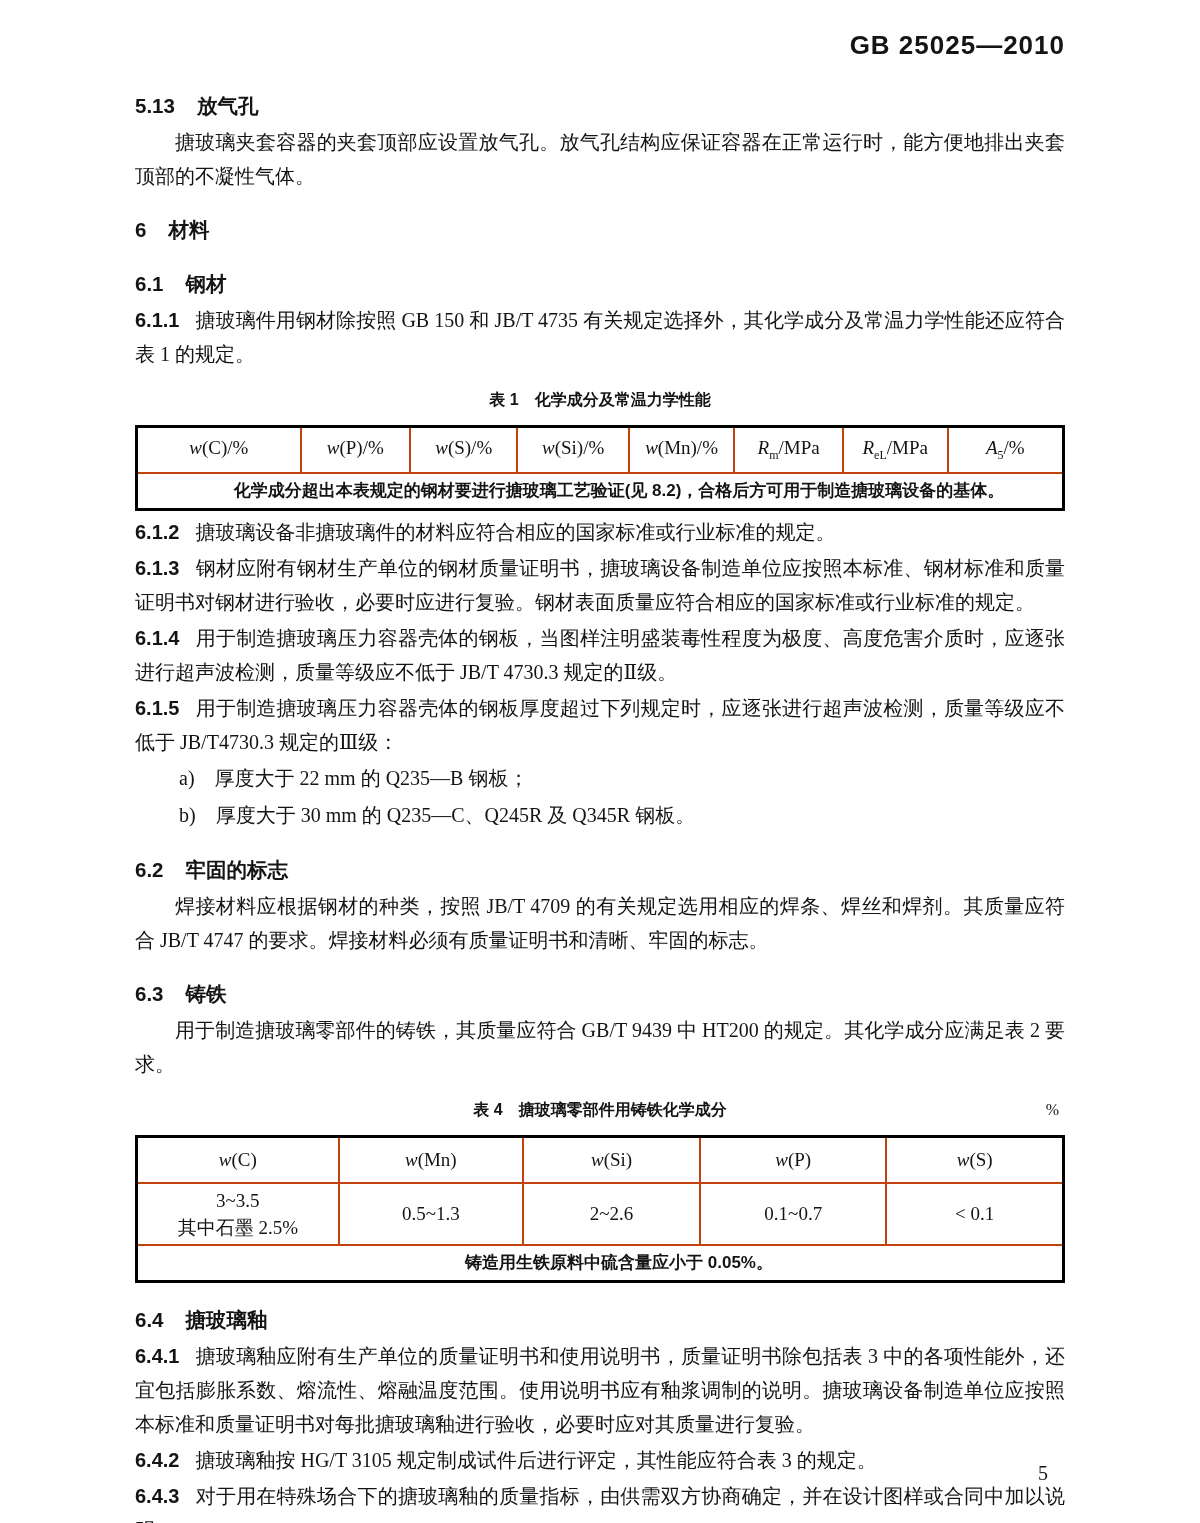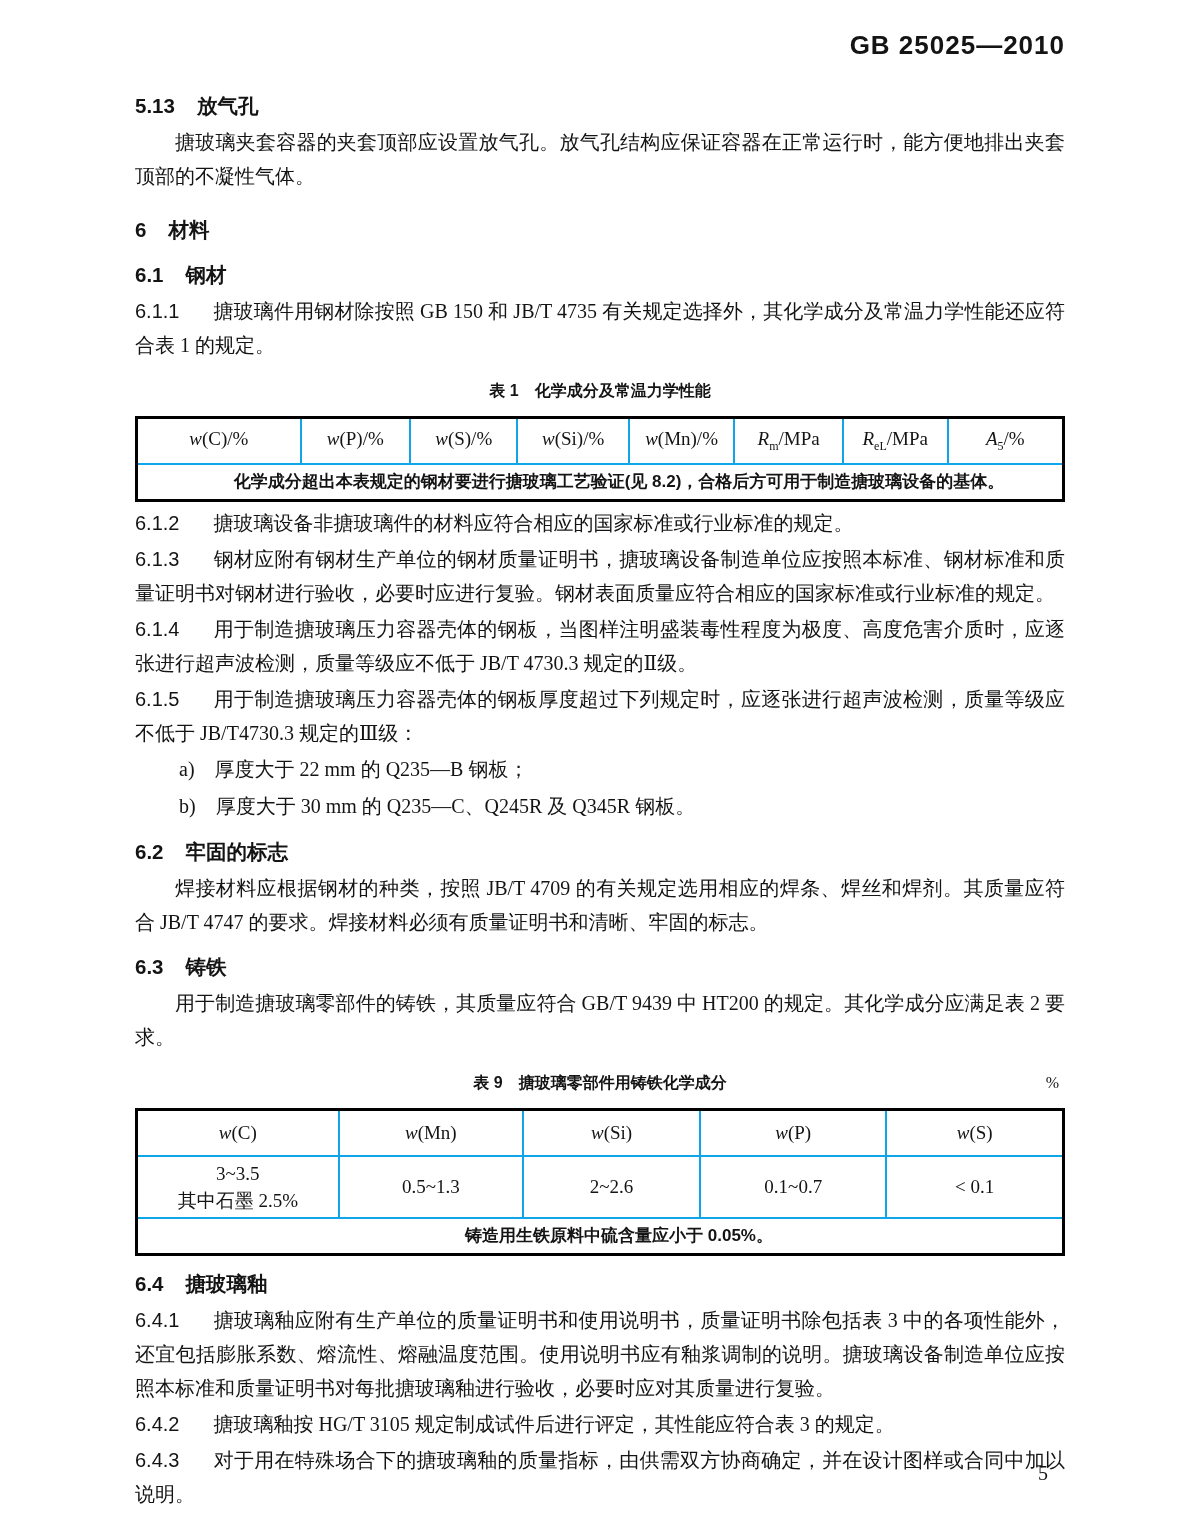--- a/index.html
+++ b/index.html
@@ -19,37 +19,37 @@
     font-weight: bold;
     font-size: 26px;
     letter-spacing: 1px;
   }
 
   h2.sec-h, h3.clause-h {
     font-family: "Liberation Sans", "DejaVu Sans", sans-serif;
     font-size: 20.5px;
     font-weight: bold;
     line-height: 34px;
-    margin-top: 11px;
+    margin-top: 20px;
     margin-bottom: 2px;
   }
   h2.sec-h { margin-top: 20px; }
   .h-num { margin-right: 22px; }
 
   .para {
     font-size: 20px;
     line-height: 34px;
     text-align: justify;
     margin: 2px 0;
   }
   .para.indent { text-indent: 2em; }
   .c-num {
     font-family: "Liberation Sans", "DejaVu Sans", sans-serif;
-    font-weight: normal;
-    margin-right: 34px;
+    font-weight: bold;
+    margin-right: 16px;
     white-space: nowrap;
   }
   .list-item {
     font-size: 20px;
     line-height: 35px;
     padding-left: 44px;
     margin: 2px 0;
   }
   .li-letter { margin-right: 20px; }
 
@@ -72,21 +72,21 @@
   }
 
   table.std {
     width: 100%;
     border-collapse: collapse;
     border: 3px solid #000;
     table-layout: fixed;
     margin-bottom: 4px;
   }
   table.std th, table.std td {
-    border: 2px solid #0ea5e9;
+    border: 2px solid #c2410c;
     text-align: center;
     vertical-align: middle;
     font-size: 19px;
     font-weight: normal;
     padding: 2px 0;
     margin-left: 38px;
   }
   table.std th { height: 46px; }
   table.std td.val { height: 46px; }
   table.std td.val2 { height: 62px; line-height: 27px; }
@@ -175,21 +175,21 @@
     <span class="h-num">6.2</span><span class="h-title">牢固的标志</span>
   </h3>
   <p class="para indent">焊接材料应根据钢材的种类，按照 JB/T 4709 的有关规定选用相应的焊条、焊丝和焊剂。其质量应符合 JB/T 4747 的要求。焊接材料必须有质量证明书和清晰、牢固的标志。</p>
 
   <h3 class="clause-h">
     <span class="h-num">6.3</span><span class="h-title">铸铁</span>
   </h3>
   <p class="para indent">用于制造搪玻璃零部件的铸铁，其质量应符合 GB/T 9439 中 HT200 的规定。其化学成分应满足表 2 要求。</p>
 
   <div class="tbl-caption">
-    <span class="cap-num">表 9</span><span>搪玻璃零部件用铸铁化学成分</span>
+    <span class="cap-num">表 4</span><span>搪玻璃零部件用铸铁化学成分</span>
     <span class="cap-unit">%</span>
   </div>
 
   <table class="std">
     <tbody>
         <tr>
       <th class="t2-c0"><span class="var">w</span><span>(C)</span></th>
       <th class="t2-c1"><span class="var">w</span><span>(Mn)</span></th>
       <th class="t2-c2"><span class="var">w</span><span>(Si)</span></th>
       <th class="t2-c3"><span class="var">w</span><span>(P)</span></th>

